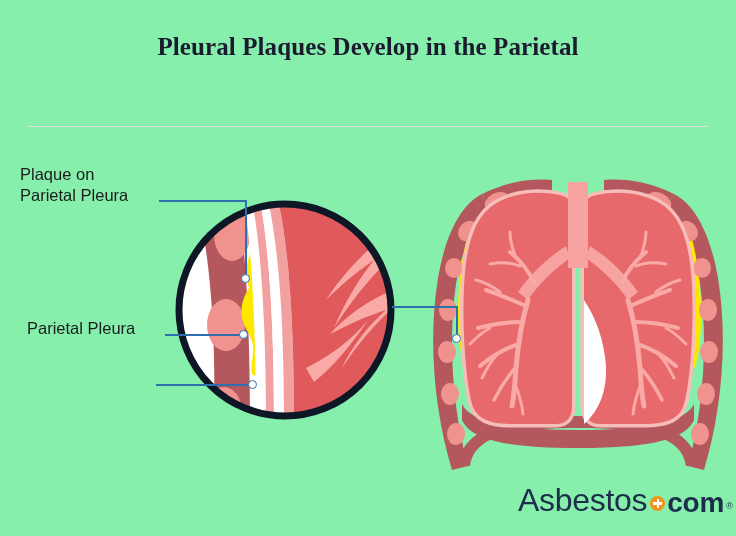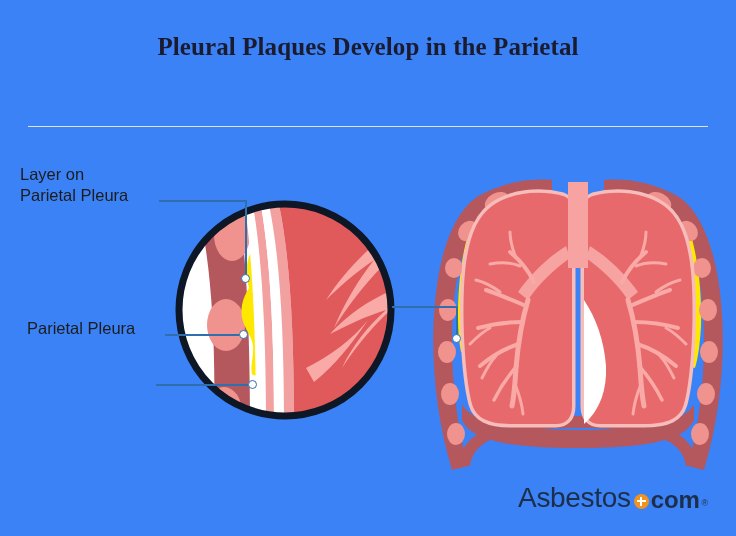--- a/index.html
+++ b/index.html
@@ -8,21 +8,21 @@
     padding: 0;
     background: #ffffff;
   }
   body {
     font-family: "Liberation Sans", sans-serif;
   }
   #canvas {
     position: relative;
     width: 736px;
     height: 536px;
-    background: #3b82f6;
+    background: #86efac;
     overflow: hidden;
   }
 
   
   .title-block {
     position: absolute;
     left: 0;
     top: 30px;
     width: 736px;
     text-align: center;
@@ -89,21 +89,21 @@
   
   #logo {
     position: absolute;
     left: 518px;
     top: 482px;
     display: flex;
     align-items: center;
     font-family: "Liberation Sans", sans-serif;
   }
   #logo-asbestos {
-    font-size: 28px;
+    font-size: 32px;
     font-weight: 400;
     color: #1c2e4a;
     letter-spacing: -0.3px;
   }
   #logo-plus {
     position: relative;
     width: 15px;
     height: 15px;
     border-radius: 50%;
     background: #f0941f;
@@ -116,21 +116,21 @@
     position: absolute;
     background: #ffffff;
   }
   #logo-plus::before {
     left: 6.3px; top: 3px; width: 2.4px; height: 9px;
   }
   #logo-plus::after {
     left: 3px; top: 6.3px; width: 9px; height: 2.4px;
   }
   #logo-com {
-    font-size: 24px;
+    font-size: 28px;
     font-weight: 600;
     color: #1c2e4a;
     margin-top: 4px;
     letter-spacing: -0.2px;
   }
   #logo-reg {
     font-size: 9px;
     color: #1c2e4a;
     margin: 10px 0 0 2px;
   }
@@ -292,21 +292,21 @@
   <div class="leader-dot" style="left:239px; top:330px;"></div>
 
   <div class="leader leader-h" style="left:156px; top:384px; width:96px;"></div>
   <div class="leader-dot" style="left:248px; top:380px;"></div>
 
   <div class="leader leader-h" style="left:392px; top:306px; width:66px;"></div>
   <div class="leader leader-v" style="left:456px; top:306px; height:32px;"></div>
   <div class="leader-dot" style="left:452px; top:334px;"></div>
 
   <div class="label" id="label-plaque">
-    <div>Layer on</div>
+    <div>Plaque on</div>
     <div>Parietal Pleura</div>
   </div>
 
   <div class="label" id="label-parietal">Parietal Pleura</div>
 
 
   <div id="logo">
     <span id="logo-asbestos">Asbestos</span>
     <span id="logo-plus"></span>
     <span id="logo-com">com</span>

